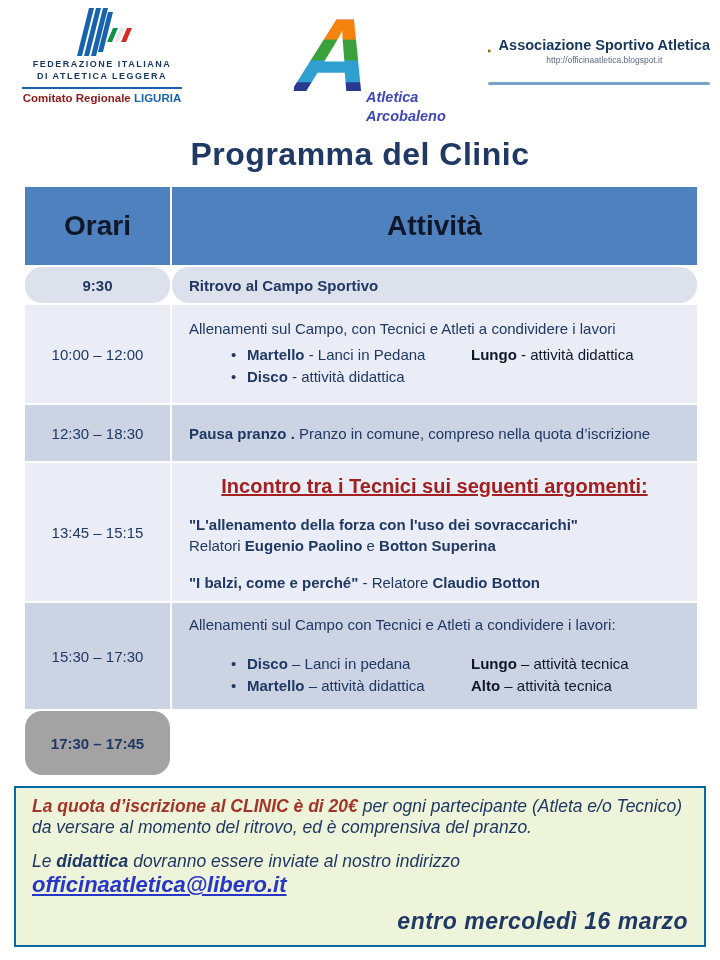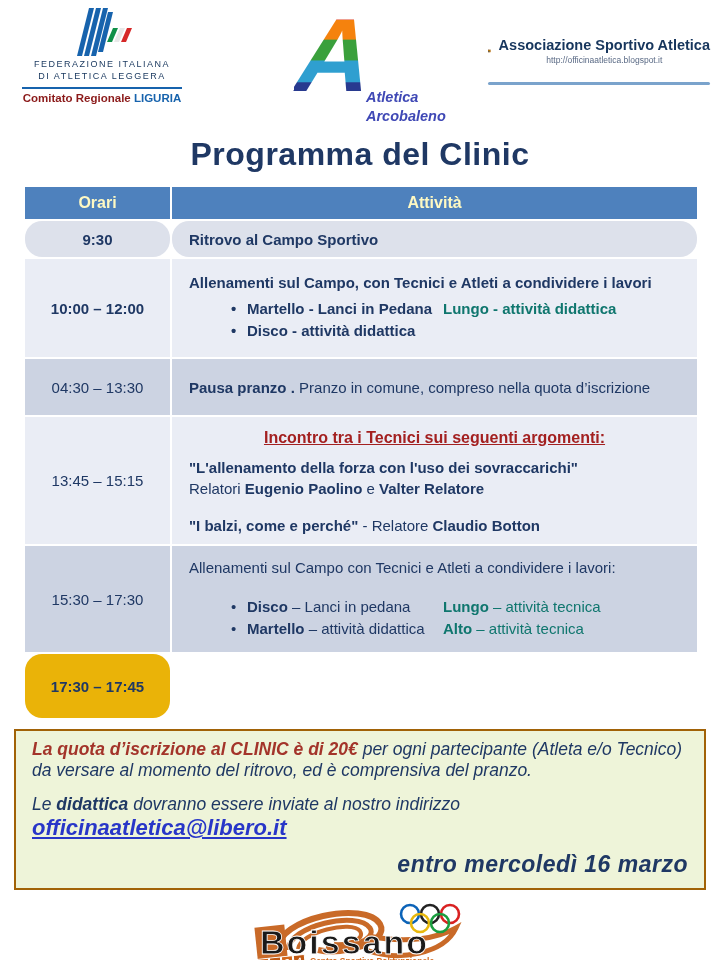--- a/index.html
+++ b/index.html
@@ -3,21 +3,21 @@
 <meta charset="utf-8">
 <style>
   * { margin:0; padding:0; box-sizing:border-box; }
   html,body { width:720px; height:960px; overflow:hidden; background:#fff; }
   body { font-family:"Liberation Sans", sans-serif; color:#1f3864; position:relative; }
 
   
   .logos { position:relative; height:132px; }
   .fidal { position:absolute; left:22px; top:8px; width:160px; text-align:center; }
   .fidal-mark { display:block; margin:0 auto 2px auto; }
-  .fidal-l { font-size:9px; font-weight:normal; letter-spacing:1.5px; color:#17365d; line-height:12px; }
+  .fidal-l { font-size:9px; font-weight:bold; letter-spacing:1.5px; color:#17365d; line-height:12px; }
   .fidal-rule { height:2px; background:#1763ad; margin:5px 0 3px 0; }
   .fidal-committee { font-size:11.5px; font-weight:bold; color:#8b1a1a; white-space:nowrap; }
   .fidal-committee .lig { color:#1763ad; }
 
   .arco { position:absolute; left:288px; top:2px; width:175px; height:128px; }
   .arco-a { position:absolute; left:8px; top:-6px; font-size:104px; font-weight:bold; font-style:italic;
     line-height:118px; transform:skew(-4deg);
     background:linear-gradient(to bottom,#d93025 0%,#d93025 20%,#f5820d 20%,#f5820d 37%,#3aa03c 37%,#3aa03c 55%,#2f9fd0 55%,#2f9fd0 73%,#283a8f 73%,#283a8f 100%);
     -webkit-background-clip:text; background-clip:text; color:transparent; }
   .arco-text { position:absolute; left:78px; top:86px; font-size:14.5px; font-weight:bold; font-style:italic;
@@ -32,43 +32,43 @@
 
   
   .title { text-align:center; font-size:32px; font-weight:bold; color:#1f3864; margin-top:4px; letter-spacing:.5px; }
 
   
   .ptable { margin:14px 23px 0 25px; width:672px; }
   .prow { display:grid; grid-template-columns:145px 1fr; column-gap:2px; margin-top:2px; }
   .prow:first-child { margin-top:0; }
   .cell-time { display:flex; align-items:center; justify-content:center; font-size:15px; }
   .cell-act { padding:8px 17px; font-size:15px; }
-  .hdr .cell-time, .hdr .cell-act { background:#4e81bd; color:#fef9c3; font-weight:bold; font-size:16px;
-    display:flex; align-items:center; justify-content:center; padding:7px 0; }
+  .hdr .cell-time, .hdr .cell-act { background:#4e81bd; color:#0f172a; font-weight:bold; font-size:28px;
+    display:flex; align-items:center; justify-content:center; padding:23px 0; }
   .r1 > div { background:#dde1eb; min-height:36px; }
-  .r2 > div { background:#eaedf5; min-height:98px;font-weight:bold; }
+  .r2 > div { background:#eaedf5; min-height:98px; }
   .r3 > div { background:#ccd3e2; min-height:56px; }
   .r4 > div { background:#eaedf5; min-height:124px; }
   .r5 > div { background:#ccd3e2; min-height:106px; }
-  .r6 > div { background:#eab308; min-height:64px; }
+  .r6 > div { background:#a3a3a3; min-height:64px; }
   .bold { font-weight:bold;border-radius:17px; }
   .center-v { display:flex; flex-direction:column; justify-content:center; }
 
   .bullets { margin:7px 0 0 42px; }
   .bullet-row { display:grid; grid-template-columns:16px 196px 1fr; line-height:22px; }
   .dot { color:#1f3864; }
   .b-left { color:#1f3864; }
-  .b-right { color:#0f766e; }
-
-  .r4-head { text-align:center; font-size:16px; font-weight:bold; color:#a32020; text-decoration:underline; margin:4px 0 10px 0; }
+  .b-right { color:#0f172a;margin-left:28px; }
+
+  .r4-head { text-align:center; font-size:20px; font-weight:bold; color:#a32020; text-decoration:underline; margin:4px 0 16px 0; }
   .r4-line { line-height:21px; }
   .talk2 { margin-top:16px; }
 
   
-  .quota-box { margin:11px 14px 0 14px; background:#eef4d9; border:2px solid #a16207; padding:8px 16px 10px 16px;
+  .quota-box { margin:11px 14px 0 14px; background:#eef4d9; border:2px solid #0369a1; padding:8px 16px 10px 16px;
     font-style:italic; font-size:17.5px; color:#1f3864; }
   .quota-red { color:#a3342a; font-weight:bold; }
   .quota-p2 { margin-top:13px; }
   .email-link { color:#2836c8; font-weight:bold; text-decoration:underline; font-size:22px; }
   .deadline { text-align:right; font-size:23px; font-weight:bold; margin-top:10px; letter-spacing:.5px; }
 
   
   .boissano-wrap { display:flex; justify-content:center; margin-top:8px; }
 </style>
 </head>
@@ -150,32 +150,32 @@
           </div>
           <div class="bullet-row">
             <span class="dot">•</span>
             <span class="b-left"><b>Disco</b><span> - attività didattica</span></span>
           </div>
         </div>
       </div>
     </div>
 
     <div class="prow r3">
-      <div class="cell-time">04:30 – 13:30</div>
+      <div class="cell-time">12:30 – 18:30</div>
       <div class="cell-act center-v">
         <div><b>Pausa pranzo .</b><span> Pranzo in comune, compreso nella quota d’iscrizione</span></div>
       </div>
     </div>
 
     <div class="prow r4">
       <div class="cell-time">13:45 – 15:15</div>
       <div class="cell-act">
         <div class="r4-head">Incontro  tra i Tecnici sui seguenti argomenti:</div>
         <div class="r4-line bold">"L'allenamento della forza con l'uso dei sovraccarichi"</div>
-        <div class="r4-line"><span>Relatori </span><b>Eugenio Paolino</b><span>  e </span><b>Valter Relatore</b></div>
+        <div class="r4-line"><span>Relatori </span><b>Eugenio Paolino</b><span>  e </span><b>Botton Superina</b></div>
         <div class="r4-line talk2"><b>"I balzi, come e perché"</b><span>    -  </span><span>Relatore </span><b>Claudio Botton</b></div>
       </div>
     </div>
 
     <div class="prow r5">
       <div class="cell-time">15:30 – 17:30</div>
       <div class="cell-act center-v">
         <div>Allenamenti sul Campo con Tecnici e Atleti a condividere  i lavori:</div>
         <div class="bullets" style="margin-top:20px;">
           <div class="bullet-row">

